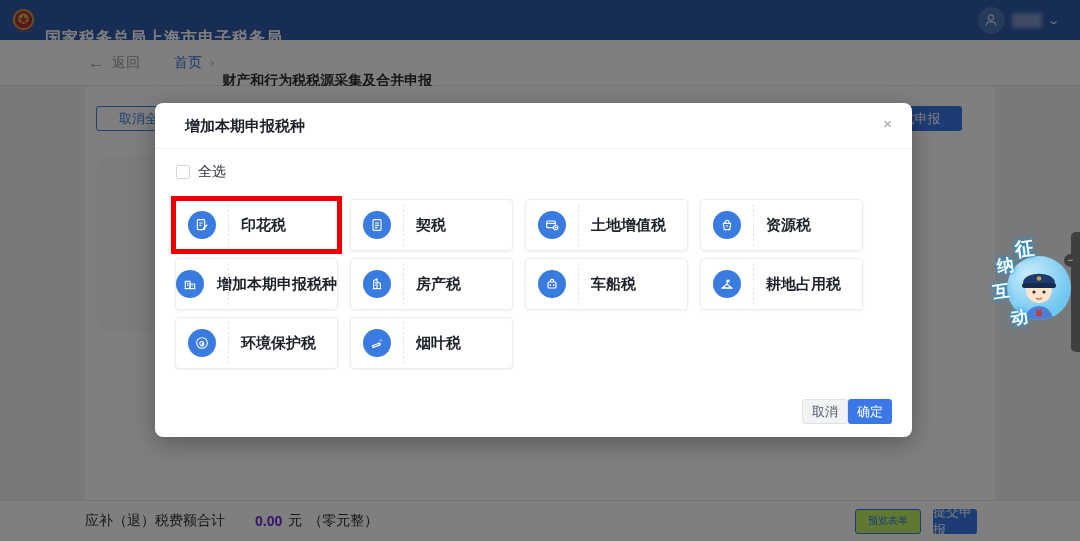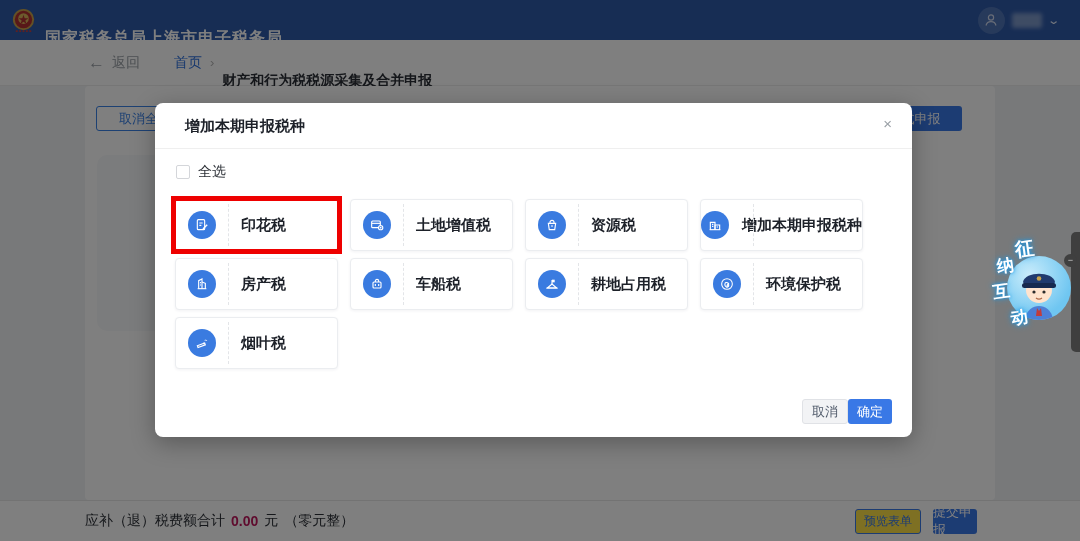--- a/index.html
+++ b/index.html
@@ -25,23 +25,23 @@
   .crumb-cur { color:#2b2f36; font-size:14px; font-weight:600;margin-top:36px; }
 
   .main-panel { position:absolute; left:85px; top:86px; width:910px; height:414px; background:#fff; border-radius:4px; }
   .ghost-card { position:absolute; left:12px; top:69px; width:300px; height:176px; background:#f7f8fa; border-radius:10px; }
   .btn-outline-sm { position:absolute; height:25px; padding:0 22px; border:1px solid #3b82e6; color:#3b82e6; background:#fff; border-radius:3px; font-size:13px; display:flex; align-items:center; }
   .deselect-btn { left:11px; top:20px; }
   .declare-btn { position:absolute; left:795px; top:20px; width:82px; height:25px; background:#3978e6; color:#fff; border-radius:3px; font-size:13px; display:flex; align-items:center; justify-content:center; }
 
   .bottom-bar { position:absolute; left:0; top:500px; width:1080px; height:41px; background:#fff; border-top:1px solid #e7e7e7; display:flex; align-items:center; }
   .total-line { margin-left:85px; font-size:14px; color:#2b2f36; display:flex; align-items:center; gap:6px; }
-  .amount-red { color:#be185d; font-weight:bold; }
+  .amount-red { color:#6d28d9; font-weight:bold;margin-left:24px; }
   .bb-btns { position:absolute; right:103px; display:flex; gap:12px; }
-  .btn-preview { width:66px; height:25px; border:1px solid #3978e6; color:#3978e6; background:#fde047; border-radius:3px; font-size:12px; display:flex; align-items:center; justify-content:center; }
+  .btn-preview { width:66px; height:25px; border:1px solid #3978e6; color:#3978e6; background:#bef264; border-radius:3px; font-size:10px; display:flex; align-items:center; justify-content:center; }
   .btn-submit { width:44px; height:25px; background:#3978e6; color:#ffffff; border-radius:3px; font-size:13px; display:flex; align-items:center; justify-content:center; }
 
   
   .mask { position:absolute; inset:0; background:rgba(0,0,0,.50); z-index:10; }
 
   
   .modal { position:absolute; left:155px; top:103px; width:757px; height:334px; background:#fff; border-radius:8px; box-shadow:0 6px 24px rgba(0,0,0,.3); z-index:20; }
   .modal-title { position:absolute; left:30px; top:14px; font-size:15px; font-weight:bold; color:#1d2129; }
   .modal-close { position:absolute; right:20px; top:13px; color:#9aa0a6; font-size:15px; line-height:1; cursor:pointer; }
   .modal-divider { position:absolute; left:0; top:45px; width:757px; height:1px; background:#efefef; }
@@ -151,20 +151,32 @@
               <rect x="5" y="4" width="11" height="15" rx="1.5"></rect>
               <path d="M8 9h5M8 12.5h3"></path>
               <path d="M13 17l6-6 1.5 1.5-6 6H13z" fill="#fff" stroke="none"></path>
             </svg>
       </div>
         </div>
       <div class="dash-div"></div>
       <div class="tax-label">印花税</div>
     </div>
 
+    <div class="tax-card">
+      <div class="tax-icon-wrap">
+          <div class="tcircle">
+        <svg viewBox="0 0 24 24" fill="none" stroke="#fff" stroke-width="1.7">
+              <rect x="6" y="4" width="12" height="16" rx="1.5"></rect>
+              <path d="M9 9h6M9 12.5h6M9 16h4"></path>
+            </svg>
+      </div>
+        </div>
+      <div class="dash-div"></div>
+      <div class="tax-label">契税</div>
+    </div>
 
     <div class="tax-card">
       <div class="tax-icon-wrap">
           <div class="tcircle">
         <svg viewBox="0 0 24 24" fill="none" stroke="#fff" stroke-width="1.7">
               <rect x="4" y="6" width="13" height="10" rx="1.5"></rect>
               <path d="M4 9.5h13"></path>
               <circle cx="17.5" cy="16" r="3.2" fill="#3a7be0"></circle>
               <path d="M16.3 16h2.4M17.5 14.8v2.4"></path>
             </svg>

